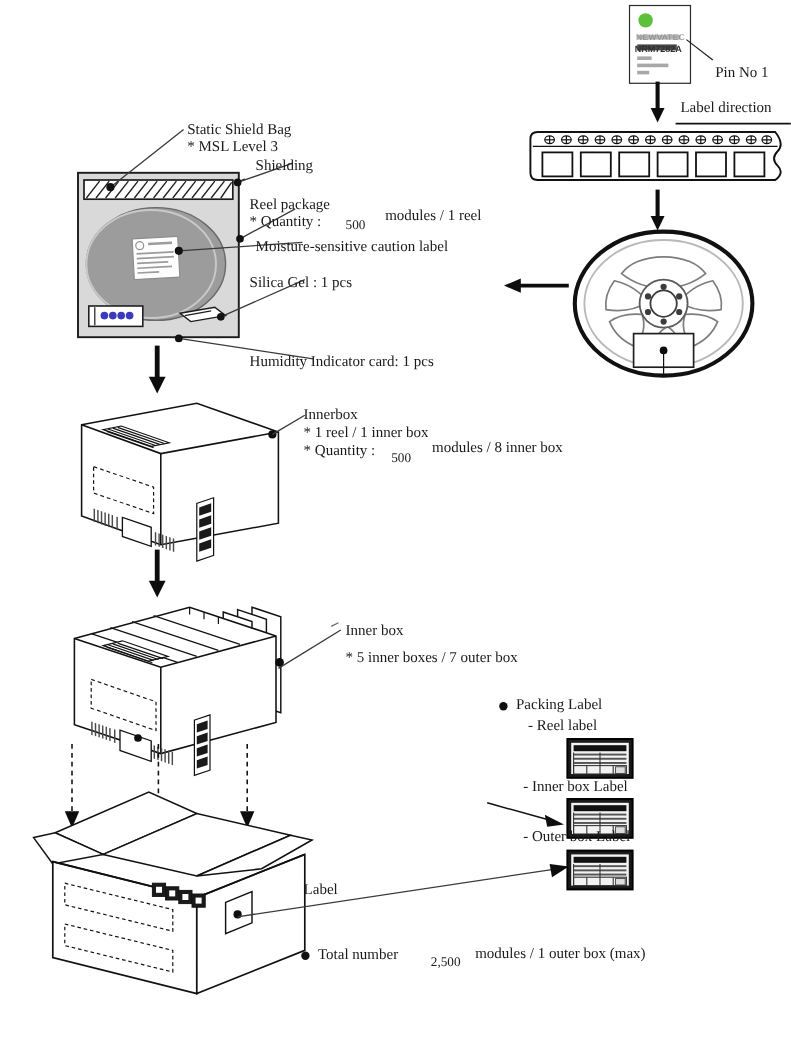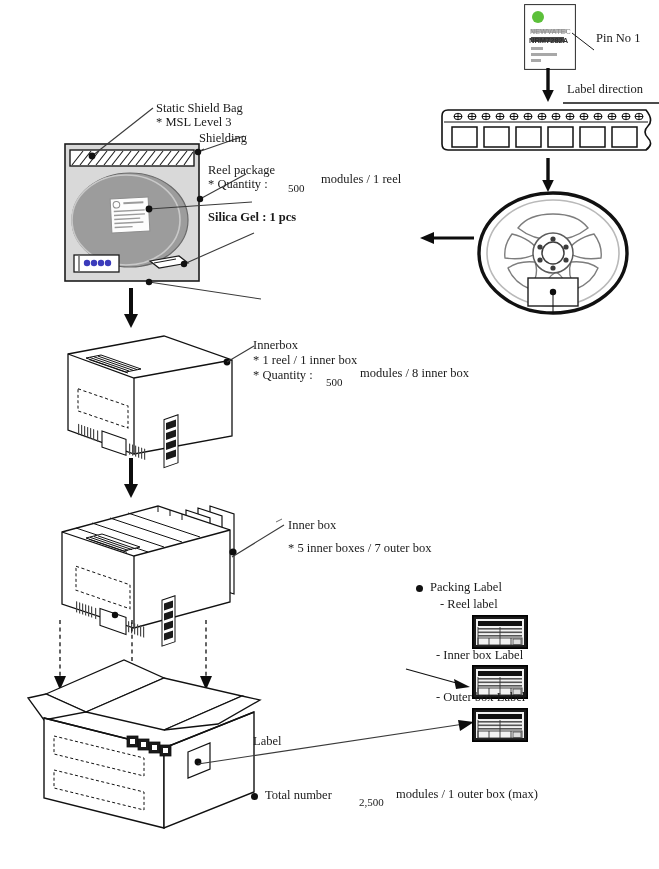--- a/index.html
+++ b/index.html
@@ -49,21 +49,21 @@
         <rect x="7" y="55" width="10" height="3"></rect>
       </g>
     </svg>
   </div>
   <div class="abs txt t10" style="left:514px;top:28px;color:#8c8c8c;font-family:'Liberation Sans',sans-serif;font-size:7px;letter-spacing:.3px;">NEWVATEC</div>
   <div class="abs txt" style="left:513px;top:36px;color:#2f2f2f;font-family:'Liberation Sans',sans-serif;font-size:7.5px;font-weight:bold;">NRM7282A</div>
 
   <svg class="abs" style="left:556px;top:32px;" width="28" height="22">
     <line x1="0" y1="1" x2="22" y2="18" stroke="#1a1a1a" stroke-width="1"></line>
   </svg>
-  <div class="abs txt t13" style="left:580px;top:31px;">Pin No 1</div>
+  <div class="abs txt t13" style="left:580px;top:53px;">Pin No 1</div>
 
   <svg class="abs" style="left:524px;top:68px;" width="20" height="36">
     <line x1="8" y1="0" x2="8" y2="24" stroke="#0d0d0d" stroke-width="3.4"></line>
     <polygon points="8,34 2.2,22 13.8,22" fill="#0d0d0d"></polygon>
   </svg>
 
   <div class="abs txt t13" style="left:551px;top:82px;">Label direction</div>
   <svg class="abs" style="left:547px;top:98px;" width="108" height="12">
     <line x1="0" y1="5" x2="98" y2="5" stroke="#111" stroke-width="1.4"></line>
     <polygon points="106,5 96,1.2 96,8.8" fill="#111"></polygon>
@@ -225,26 +225,28 @@
     <line x1="73" y1="105" x2="176" y2="98" stroke="#3a3a3a" stroke-width="1.1"></line>
     <circle cx="73" cy="105" r="3.4" fill="#111"></circle>
     <line x1="108" y1="160" x2="178" y2="129" stroke="#3a3a3a" stroke-width="1.1"></line>
     <circle cx="108" cy="160" r="3.2" fill="#111"></circle>
     <line x1="73" y1="178" x2="185" y2="195" stroke="#3a3a3a" stroke-width="1.1"></line>
     <circle cx="73" cy="178" r="3.2" fill="#111"></circle>
   </svg>
 
   <div class="abs txt t13" style="left:140px;top:101px;">Static Shield Bag</div>
   <div class="abs txt t13" style="left:140px;top:115px;">* MSL Level 3</div>
-  <div class="abs txt t13" style="left:183px;top:131px;">Shielding</div>
+  <div class="abs txt t13" style="left:197px;top:131px;">Shielding</div>
   <div class="abs txt t13" style="left:192px;top:163px;">Reel package</div>
   <div class="abs txt t13" style="left:192px;top:177px;">* Quantity :</div>
   <div class="abs txt qty" style="left:272px;top:182px;">500</div>
   <div class="abs txt t13" style="left:305px;top:172px;">modules / 1 reel</div>
-  <div class="abs txt t13" style="left:192px;top:210px;font-weight:bold;">Silica Gel : 1 pcs</div>
+  <div class="abs txt t13" style="left:197px;top:198px;">Moisture-sensitive caution label</div>
+  <div class="abs txt t13" style="left:192px;top:228px;">Silica Gel : 1 pcs</div>
+  <div class="abs txt t13" style="left:192px;top:294px;">Humidity Indicator card: 1 pcs</div>
 
   <svg class="abs" style="left:106px;top:288px;" width="22" height="42">
     <line x1="9" y1="0" x2="9" y2="28" stroke="#0d0d0d" stroke-width="4"></line>
     <polygon points="9,40 2,26 16,26" fill="#0d0d0d"></polygon>
   </svg>
 
   <svg class="abs" style="left:48px;top:332px;" width="190" height="125">
     <path d="M4,22 L100,4 L168,28 L168,104 L70,122 L4,98 Z" fill="#ffffff" stroke="#111" stroke-width="1.3"></path>
     <path d="M4,22 L70,46 L168,28" fill="none" stroke="#111" stroke-width="1.3"></path>
     <line x1="70" y1="46" x2="70" y2="122" stroke="#111" stroke-width="1.3"></line>

